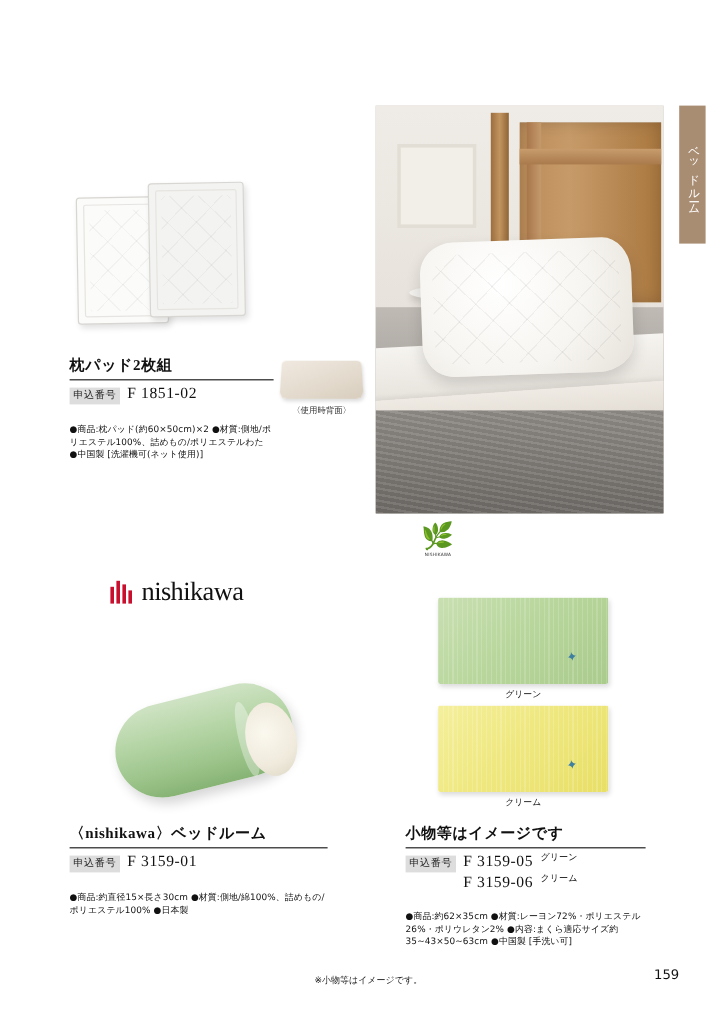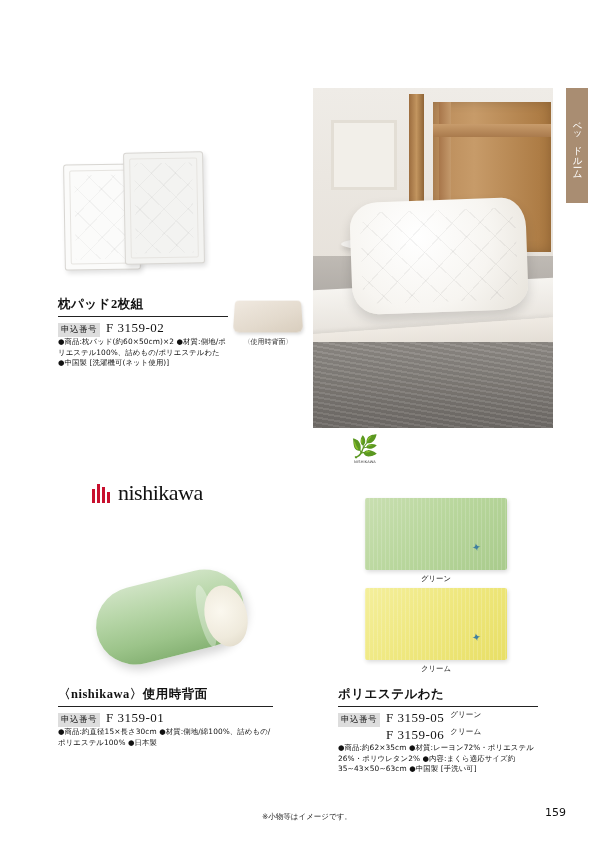--- a/index.html
+++ b/index.html
@@ -65,21 +65,21 @@
     font-family: "DejaVu Sans", sans-serif;
     color: #222;
   }
   .code-num {
     font-size: 13px;
     letter-spacing: 0.5px;
   }
   .desc {
     font-size: 7.4px;
     line-height: 1.45;
-    margin-top: 0;
+    margin-top: 16px;
     letter-spacing: 0.1px;
     font-family: "DejaVu Sans", sans-serif;
   }
 
   
   #pad-block {
     position: absolute;
     left: 58px;
     top: 296px;
     width: 170px;
@@ -438,21 +438,21 @@
   <div id="pad-inset">
     <div class="swatch"></div>
     <div class="cap">〈使用時背面〉</div>
   </div>
 
   <div id="pad-block">
     <div class="title">枕パッド2枚組</div>
     <hr class="rule">
     <div class="code-row">
       <span class="code-label">申込番号</span>
-      <span class="code-num">F 3159-02</span>
+      <span class="code-num">F 1851-02</span>
     </div>
     <div class="desc">●商品:枕パッド(約60×50cm)×2 ●材質:側地/ポリエステル100%、詰めもの/ポリエステルわた ●中国製 [洗濯機可(ネット使用)]</div>
   </div>
 
   <div id="nishikawa">
     <div class="mark">
       <span style="left:0px;height:14px;"></span>
       <span style="left:5px;height:19px;"></span>
       <span style="left:10px;height:16px;"></span>
       <span style="left:15px;height:11px;"></span>
@@ -460,21 +460,21 @@
     <div class="wordmark">nishikawa</div>
   </div>
 
   <div id="bolster">
     <div class="body"></div>
     <div class="seam"></div>
     <div class="cap"></div>
   </div>
 
   <div id="bolster-block">
-    <div class="title">〈nishikawa〉使用時背面</div>
+    <div class="title">〈nishikawa〉ベッドルーム</div>
     <hr class="rule">
     <div class="code-row">
       <span class="code-label">申込番号</span>
       <span class="code-num">F 3159-01</span>
     </div>
     <div class="desc">●商品:約直径15×長さ30cm ●材質:側地/綿100%、詰めもの/ポリエステル100% ●日本製</div>
   </div>
 
   <div id="emblem">
     <div class="sprig">🌿</div>
@@ -485,21 +485,21 @@
     <span class="knit-motif">✦</span>
   </div>
   <div class="knit-cap" id="knit-green-cap">グリーン</div>
 
   <div class="knit-photo" id="knit-cream">
     <span class="knit-motif">✦</span>
   </div>
   <div class="knit-cap" id="knit-cream-cap">クリーム</div>
 
   <div id="knit-block">
-    <div class="title">ポリエステルわた</div>
+    <div class="title">小物等はイメージです</div>
     <hr class="rule">
     <div class="code-row2">
       <span class="code-label">申込番号</span>
       <span class="code-stack">
         <span class="code-line">
           <span class="code-num">F 3159-05</span>
           <span class="color-name">グリーン</span>
         </span>
         <span class="code-line">
           <span class="code-num">F 3159-06</span>

